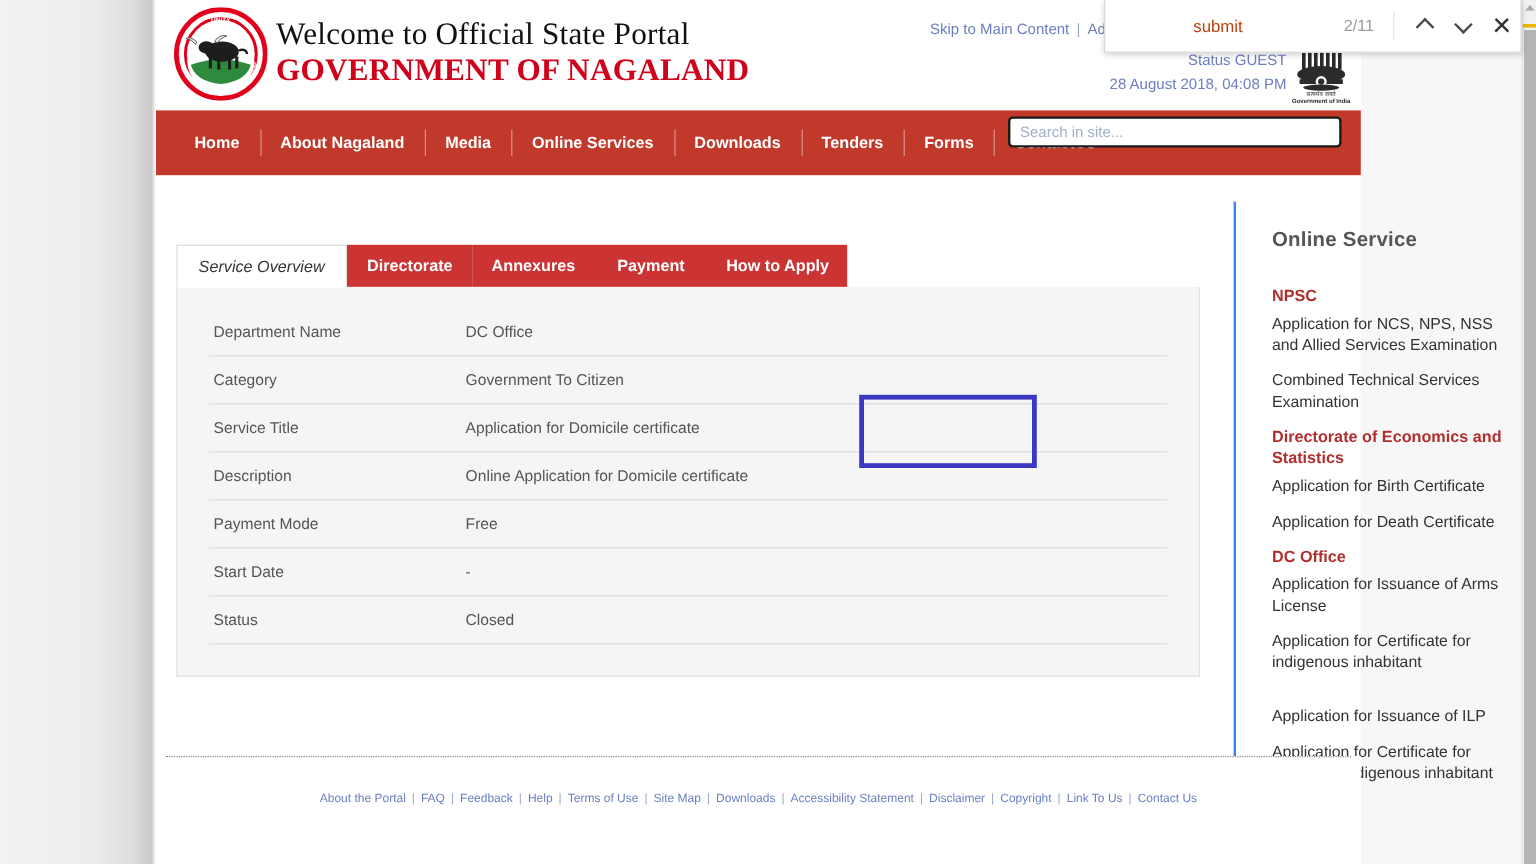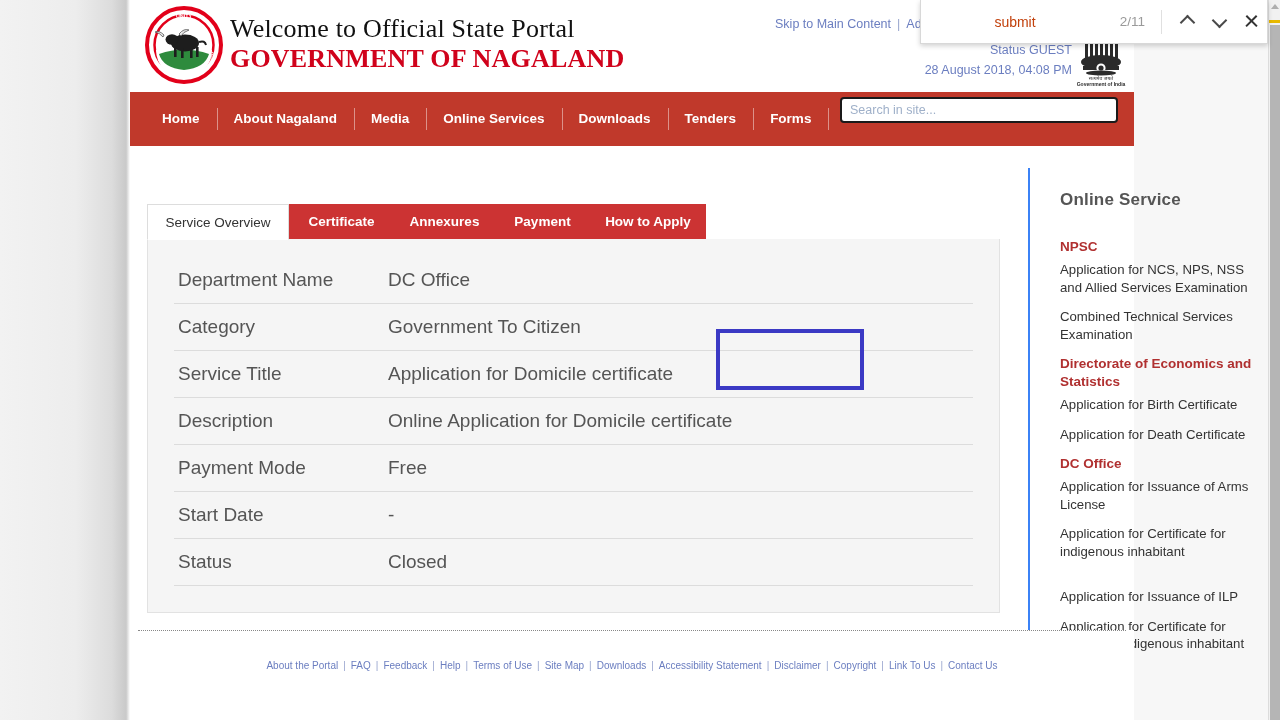--- a/index.html
+++ b/index.html
@@ -80,35 +80,35 @@
   #main-col { position:absolute; left:17px; top:58px; width:853px; }
 
   
   #tabs { position:relative; display:flex; height:36px; }
   .tab {
     font-size:13.5px; line-height:36px; padding:0 0; white-space:nowrap;
     text-align:center; color:#fff; background:#cc3333; font-weight:bold;
   }
   .tab.active {
     background:#ffffff; color:#333; font-weight:normal;
-    border:1px solid #dddddd; border-bottom:1px solid #fff; position:relative; z-index:3;
+    border:1px solid #dddddd; border-bottom:1px solid #fff; position:relative; z-index:3;font-style:italic;
   }
   .tab.t0 { width:142px; }
   .tab.t1 { width:105px; }
   .tab.t2 { width:101px; }
   .tab.t3 { width:95px; }
   .tab.t4 { width:116px; }
 
   #tabpanel {
     border:1px solid #e2e2e2; border-top:none; background:#f5f5f5;
     padding:18px 26px 26px 26px; min-height:303px; position:relative; top:-1px;
   }
   table.details { width:100%; border-collapse:collapse; }
   table.details td {
-    padding:12px 4px; font-size:19px; color:#555;
+    padding:12px 4px; font-size:13px; color:#555;
     border-bottom:1px solid #dcdcdc; vertical-align:top;
   }
   table.details td.k { width:210px; border-right:none; }
   table.details td.v { color:#555; }
 
   
   #annot {
     position:absolute; left:586px; top:183px; width:148px; height:61px;
     border:4px solid #3b39c4; z-index:5; pointer-events:none; background:transparent;
   }
@@ -285,21 +285,21 @@
         <input id="search-input" type="text" placeholder="Search in site..." style="">
       </div>
     </div>
 
     <div id="content">
 
       <div id="main-col">
 
         <div id="tabs">
           <div class="tab t0 active">Service Overview</div>
-          <div class="tab t1">Certificate</div>
+          <div class="tab t1">Directorate</div>
           <div class="tab t2">Annexures</div>
           <div class="tab t3">Payment</div>
           <div class="tab t4">How to Apply</div>
         </div>
 
         <div id="tabpanel">
           <table class="details">
             <tbody>
                 <tr>
               <td class="k">Department Name</td>

